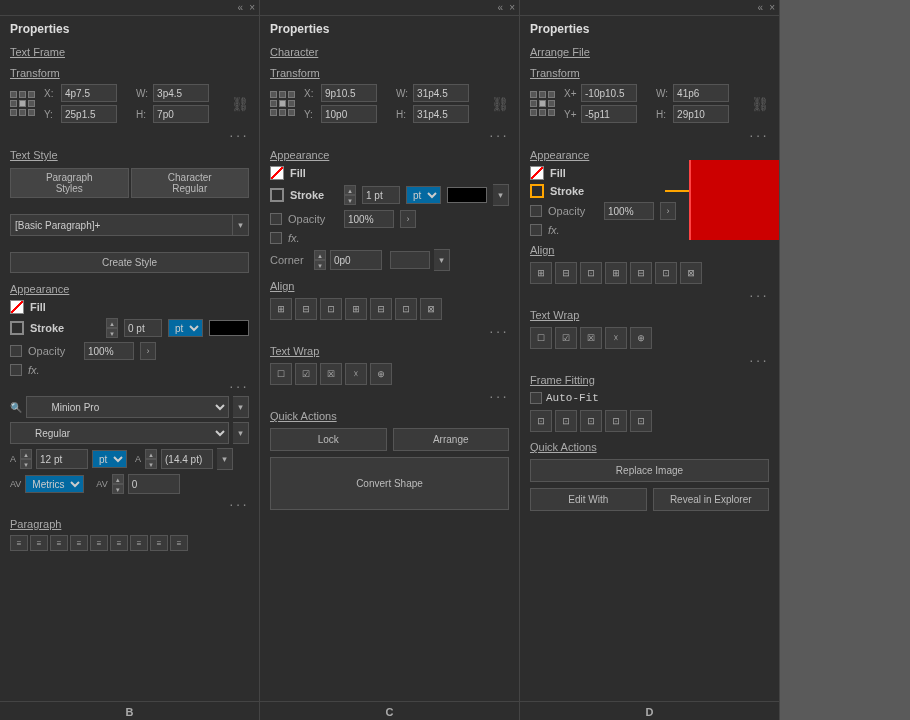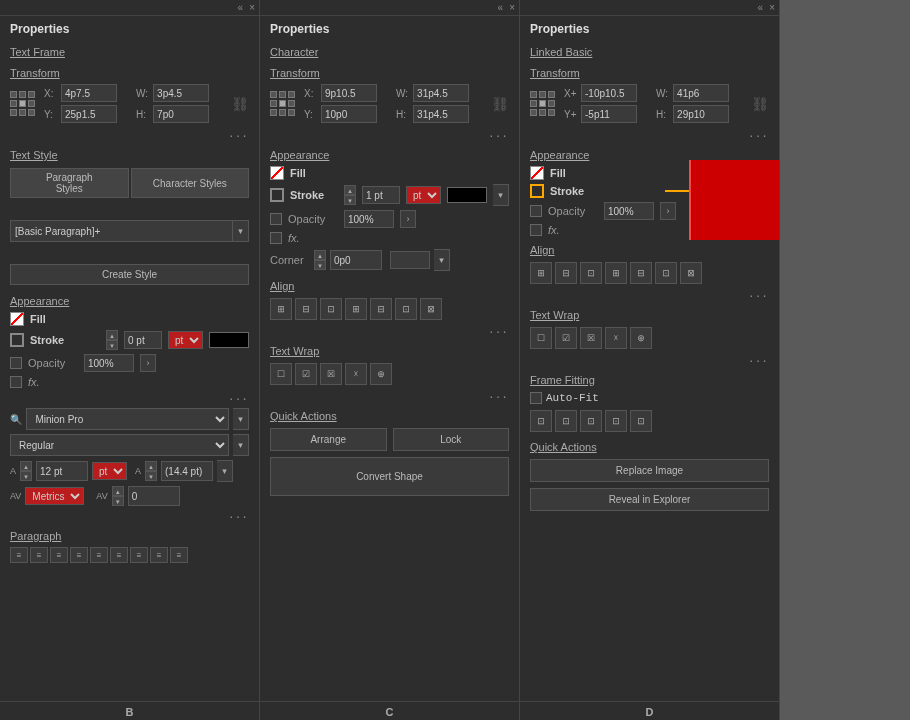--- a/index.html
+++ b/index.html
@@ -232,21 +232,21 @@
       background: #444;
       border: 1px solid #555;
       color: #bbb;
       font-size: 10px;
       padding: 3px 20px;
       cursor: pointer;
       flex: 1;
       text-align: center;
     }
     .style-select {
-      margin: 18px 10px;
+      margin: 12px 10px;
       display: flex;
       align-items: center;
     }
     .style-input {
       background: #3a3a3a;
       border: 1px solid #555;
       color: #ccc;
       font-size: 10px;
       padding: 2px 4px;
       height: 22px;
@@ -285,21 +285,21 @@
       gap: 4px;
       padding: 2px 10px;
     }
     .char-select {
       background: #3a3a3a;
       border: 1px solid #555;
       color: #ccc;
       font-size: 10px;
       height: 22px;
       flex: 1;
-      padding: 0 4px;
+      padding: 0 20px;
     }
     .size-field {
       background: #3a3a3a;
       border: 1px solid #555;
       color: #ccc;
       font-size: 10px;
       height: 20px;
       width: 52px;
       padding: 0 3px;
     }
@@ -375,21 +375,21 @@
       padding: 5px 0;
       cursor: pointer;
       flex: 1;
       text-align: center;
     }
     .qa-btn-full {
       background: #3a3a3a;
       border: 1px solid #555;
       color: #bbb;
       font-size: 10px;
-      padding: 13px 0;
+      padding: 20px 0;
       cursor: pointer;
       width: calc(100% - 20px);
       margin: 3px 10px;
       text-align: center;
     }
 
     
     .corner-row {
       display: flex;
       align-items: center;
@@ -425,21 +425,21 @@
       height: 18px;
       padding: 0 3px;
     }
     .stroke-swatch-big {
       width: 40px;
       height: 16px;
       background: #000;
       border: 1px solid #666;
     }
     .inline-select {
-      background: #b91c1c;
+      background: #0369a1;
       border: 1px solid #555;
       color: #ccc;
       font-size: 10px;
       height: 18px;
       padding: 0 2px;
     }
     .para-row {
       display: flex;
       align-items: center;
       gap: 2px;
@@ -503,21 +503,21 @@
           </div>
         </div>
         <span class="chain-icon">⛓</span>
       </div>
       <div class="more-btn">···</div>
 
       
       <div class="section-title">Text Style</div>
       <div class="text-style-tabs">
         <button class="tab-btn">Paragraph Styles</button>
-        <button class="tab-btn">Character Styles</button>
+        <button class="tab-btn">Character Regular</button>
       </div>
       <div class="style-select">
         <input class="style-input" value="[Basic Paragraph]+" style="">
         <div class="style-arrow">▾</div>
       </div>
       <button class="create-btn">Create Style</button>
 
       
       <div class="section-title">Appearance</div>
       <div class="appearance-row">
@@ -716,42 +716,42 @@
         <div class="wrap-icon-btn">☑</div>
         <div class="wrap-icon-btn">☒</div>
         <div class="wrap-icon-btn">☓</div>
         <div class="wrap-icon-btn">⊕</div>
       </div>
       <div class="more-btn">···</div>
 
       
       <div class="section-title">Quick Actions</div>
       <div class="quick-action-row">
+        <button class="qa-btn">Lock</button>
         <button class="qa-btn">Arrange</button>
-        <button class="qa-btn">Lock</button>
       </div>
       <button class="qa-btn-full">Convert Shape</button>
     </div>
     <div class="panel-bottom-label">C</div>
   </div>
 
   <div class="panel panel-c" style="position:relative;">
     <div class="panel-top-bar">
       <span>«</span>
       <span>×</span>
     </div>
 
     <div style="position:absolute;right:0;top:160px;z-index:10;">
       <div style="width:90px;height:80px;background:#cc0000;border-left:2px solid #ff4444;"></div>
 
     </div>
 
     <div class="panel-content">
       <div class="panel-title">Properties</div>
-      <div class="section-title">Linked Basic</div>
+      <div class="section-title">Arrange File</div>
       <div class="section-title">Transform</div>
       <div class="transform-grid">
         <div class="transform-anchor">
           <div class="anchor-dot"></div>
           <div class="anchor-dot"></div>
           <div class="anchor-dot"></div>
           <div class="anchor-dot"></div>
           <div class="anchor-dot active"></div>
           <div class="anchor-dot"></div>
           <div class="anchor-dot"></div>
@@ -834,19 +834,20 @@
         <div class="align-icon-btn">⊡</div>
         <div class="align-icon-btn">⊡</div>
         <div class="align-icon-btn">⊡</div>
       </div>
 
       <div class="section-title">Quick Actions</div>
       <div class="quick-action-row">
         <button class="qa-btn">Replace Image</button>
       </div>
       <div class="quick-action-row">
+        <button class="qa-btn">Edit With</button>
         <button class="qa-btn">Reveal in Explorer</button>
       </div>
     </div>
     <div class="panel-bottom-label">D</div>
   </div>
 
 </div>
 
 </body></html>

